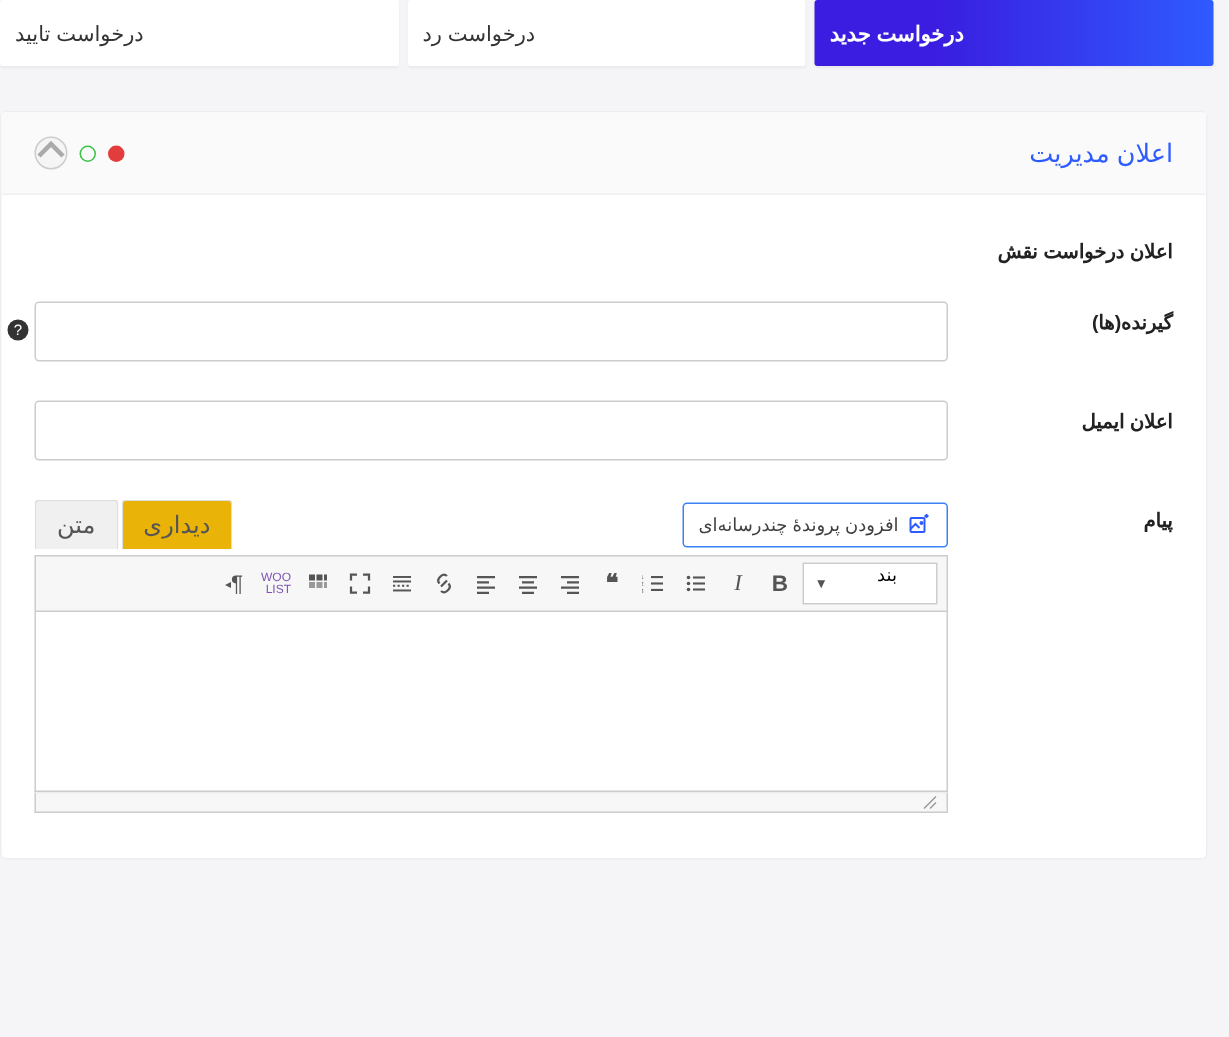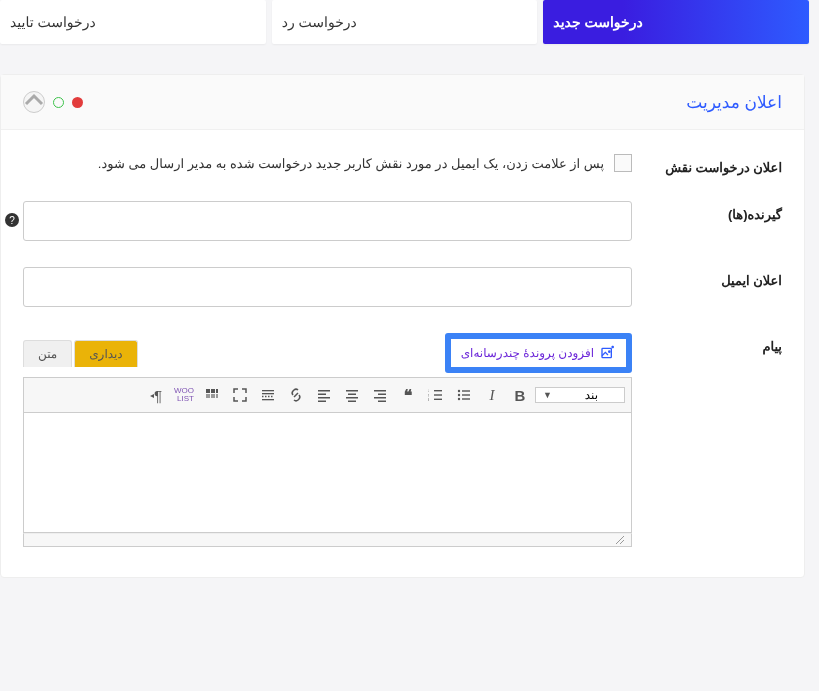--- a/index.html
+++ b/index.html
@@ -26,28 +26,28 @@
 .check-row { display: flex; align-items: center; gap: 10px; }
 .check { width: 18px; height: 18px; border: 1px solid #bbb; background: #fafafa; cursor: pointer; }
 .check-lbl { font-size: 13px; color: #333; }
 
 .input { width: 100%; height: 40px; border: 1px solid #ccc; border-radius: 3px; padding: 0 10px; font-family: inherit; font-size: 13px; }
 
 .help { position: absolute; left: -18px; top: 12px; width: 14px; height: 14px; border-radius: 50%; background: #333; color: #fff; font-size: 10px; display: flex; align-items: center; justify-content: center; cursor: pointer; }
 
 .editor-wrap { flex: 1; }
 .editor-top { display: flex; justify-content: space-between; align-items: center; margin-bottom: 4px; }
-.media-btn { display: inline-flex; align-items: center; gap: 6px; border: 6px solid #3b82f6; color: #6d28d9; background: #fff; padding: 6px 10px; font-size: 12px; border-radius: 3px; cursor: pointer; font-family: inherit; }
+.media-btn { display: inline-flex; align-items: center; gap: 6px; border: 1px solid #3b82f6; color: #404040; background: #fff; padding: 6px 10px; font-size: 12px; border-radius: 3px; cursor: pointer; font-family: inherit; }
 .media-ico { width: 16px; height: 16px; }
 .ed-tabs { display: flex; gap: 2px; }
-.ed-tab { background: #f0f0f0; border: 1px solid #ddd; border-bottom: none; padding: 6px 14px; font-size: 12px; color: #555; cursor: pointer; border-radius: 3px 3px 0 0; }
+.ed-tab { background: #f0f0f0; border: 1px solid #ddd; border-bottom: none; padding: 6px 14px; font-size: 16px; color: #555; cursor: pointer; border-radius: 3px 3px 0 0; }
 .ed-tab.active { background: #eab308; }
 
 .toolbar { display: flex; align-items: center; border: 1px solid #ccc; background: #f7f7f7; padding: 4px 6px; gap: 2px; }
-.fmt-select { height: 16px; border: 1px solid #ccc; padding: 0 26px 0 8px; font-size: 12px; font-family: inherit; background: #fff; min-width: 90px; text-align: right; cursor: pointer; position: relative; }
+.fmt-select { height: 28px; border: 1px solid #ccc; padding: 0 26px 0 8px; font-size: 12px; font-family: inherit; background: #fff; min-width: 90px; text-align: right; cursor: pointer; position: relative; }
 .fmt-wrap { position: relative; }
 .fmt-caret { position: absolute; left: 8px; top: 50%; transform: translateY(-50%); pointer-events: none; font-size: 9px; color: #555; }
 .tbtn { width: 26px; height: 26px; display: flex; align-items: center; justify-content: center; cursor: pointer; color: #555; border-radius: 2px; }
 .tbtn svg { width: 16px; height: 16px; }
 .woo { font-size: 8px; font-weight: 400; color: #7f54b3; line-height: 1; text-align: right; }
 
 .editor-area { width: 100%; height: 120px; border: 1px solid #ccc; border-top: none; padding: 10px; background: #fff; resize: vertical; font-family: inherit; position: relative; }
 .resize-handle { width: 100%; height: 14px; border: 1px solid #ccc; border-top: 1px solid #eee; background: #f7f7f7; display: flex; align-items: center; justify-content: flex-start; padding: 0 6px; }
 .resize-handle svg { width: 10px; height: 10px; color: #999; }
 </style>
@@ -71,24 +71,20 @@
             <path d="M1 6 L5 2 L9 6" fill="none" stroke="currentColor" stroke-width="1.5"></path>
           </svg>
       </span>
     </div>
   </div>
 
   <div class="form">
 
     <div class="row">
       <div class="lbl">اعلان درخواست نقش</div>
-      <div class="field check-row">
-        <span class="check"></span>
-        <span class="check-lbl">پس از علامت زدن، یک ایمیل در مورد نقش کاربر جدید درخواست شده به مدیر ارسال می شود.</span>
-      </div>
     </div>
 
     <div class="row">
       <div class="lbl">گیرنده(ها)</div>
       <div class="field">
         <input class="input" type="text" style="">
         <span class="help">?</span>
       </div>
     </div>
 

